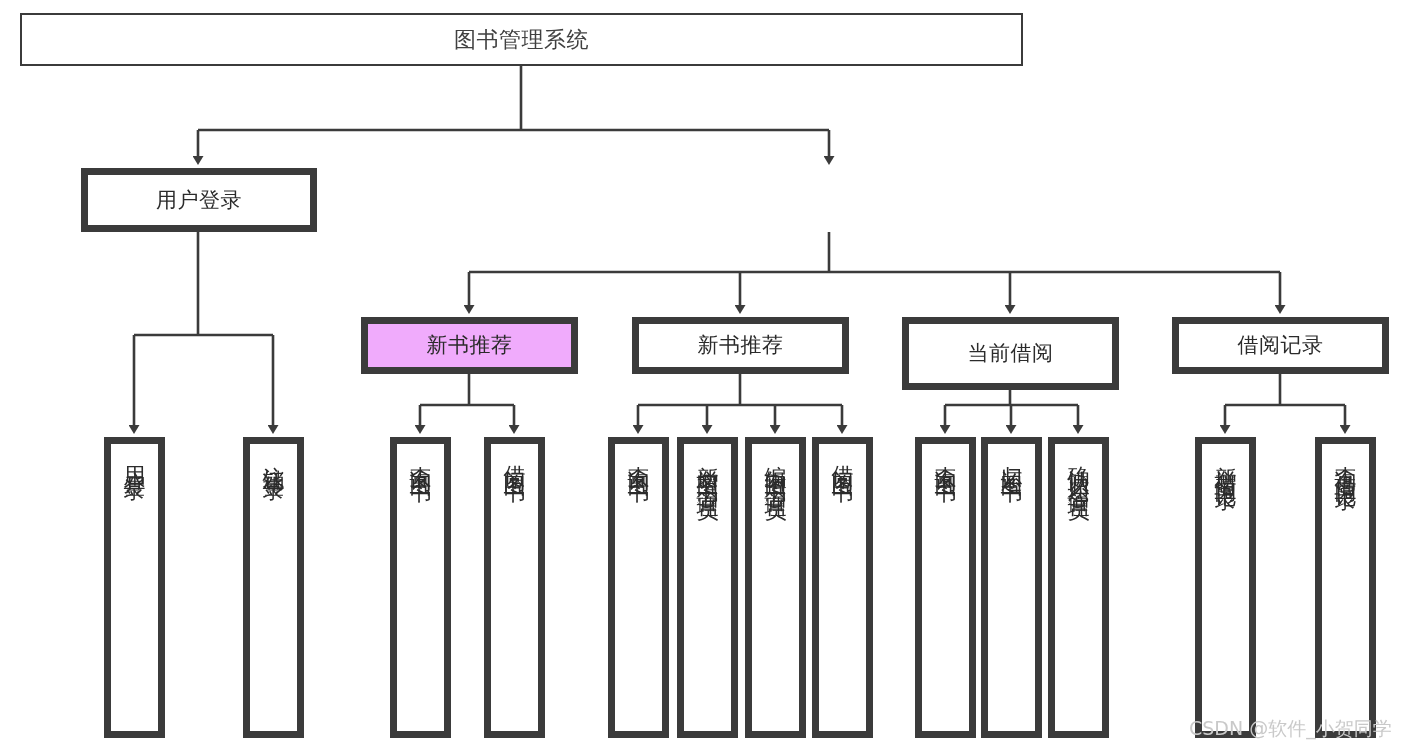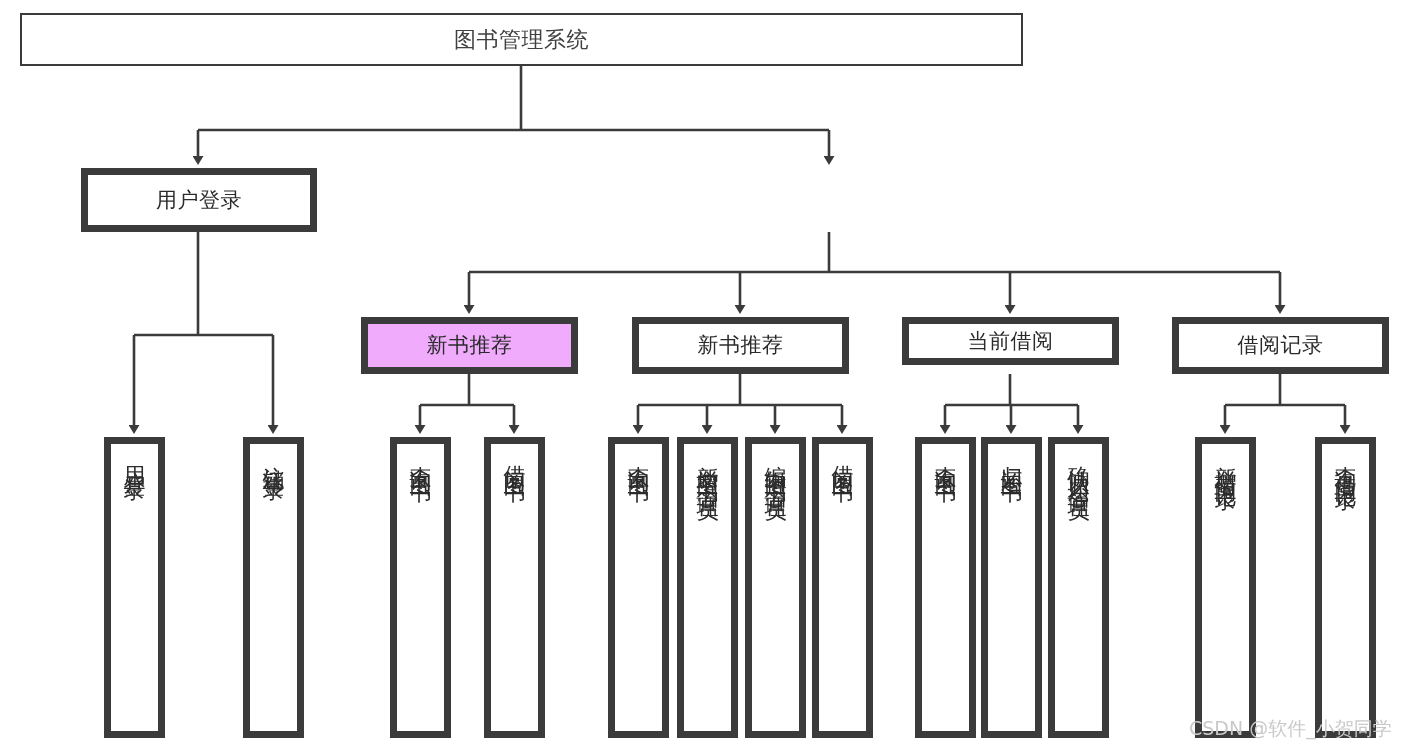--- a/index.html
+++ b/index.html
@@ -139,21 +139,21 @@
   <div class="node h-node" style="left: 81px; top: 168px; width: 236px; height: 64px; border-color: rgb(59, 59, 59); background: rgb(255, 255, 255); color: rgb(43, 43, 43);">
     <span class="lbl">用户登录</span>
   </div>
 
   <div class="node h-node" style="left: 361px; top: 317px; width: 217px; height: 57px; border-color: rgb(59, 59, 59); background: #f0abfc; color: rgb(43, 43, 43);">
     <span class="lbl">新书推荐</span>
   </div>
   <div class="node h-node" style="left: 632px; top: 317px; width: 217px; height: 57px; border-color: rgb(59, 59, 59); background: rgb(255, 255, 255); color: rgb(43, 43, 43);">
     <span class="lbl">新书推荐</span>
   </div>
-  <div class="node h-node" style="left: 902px; top: 317px; width: 217px; height: 48px; border-color: rgb(59, 59, 59); background: rgb(255, 255, 255); color: rgb(43, 43, 43);">
+  <div class="node h-node" style="left: 902px; top: 317px; width: 217px; height: 73px; border-color: rgb(59, 59, 59); background: rgb(255, 255, 255); color: rgb(43, 43, 43);">
     <span class="lbl">当前借阅</span>
   </div>
   <div class="node h-node" style="left: 1172px; top: 317px; width: 217px; height: 57px; border-color: rgb(59, 59, 59); background: rgb(255, 255, 255); color: rgb(43, 43, 43);">
     <span class="lbl">借阅记录</span>
   </div>
 
   <div class="node v-node" style="left: 104px; top: 437px; width: 61px; height: 301px; border-color: rgb(59, 59, 59); background: rgb(255, 255, 255); color: rgb(43, 43, 43);">
     <span class="lbl">用户登录</span>
   </div>
   <div class="node v-node" style="left: 243px; top: 437px; width: 61px; height: 301px; border-color: rgb(59, 59, 59); background: rgb(255, 255, 255); color: rgb(43, 43, 43);">

